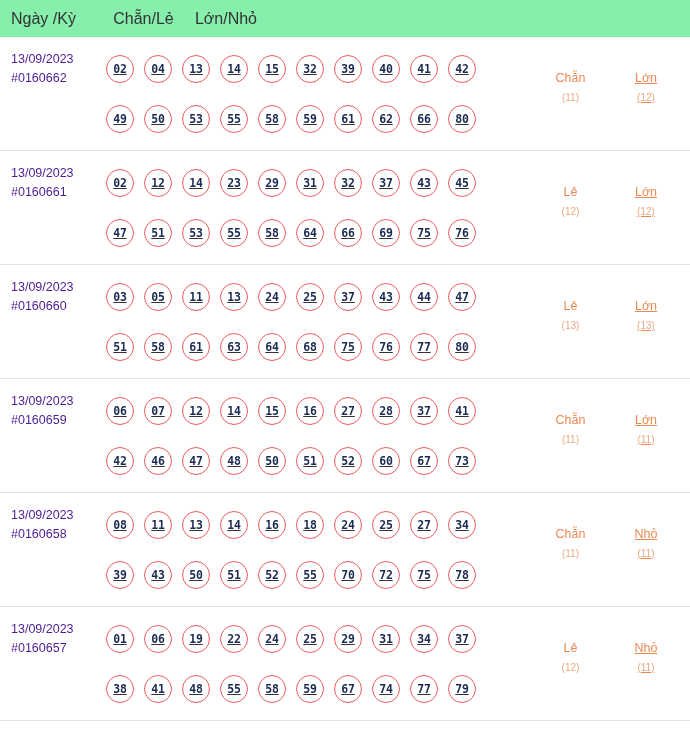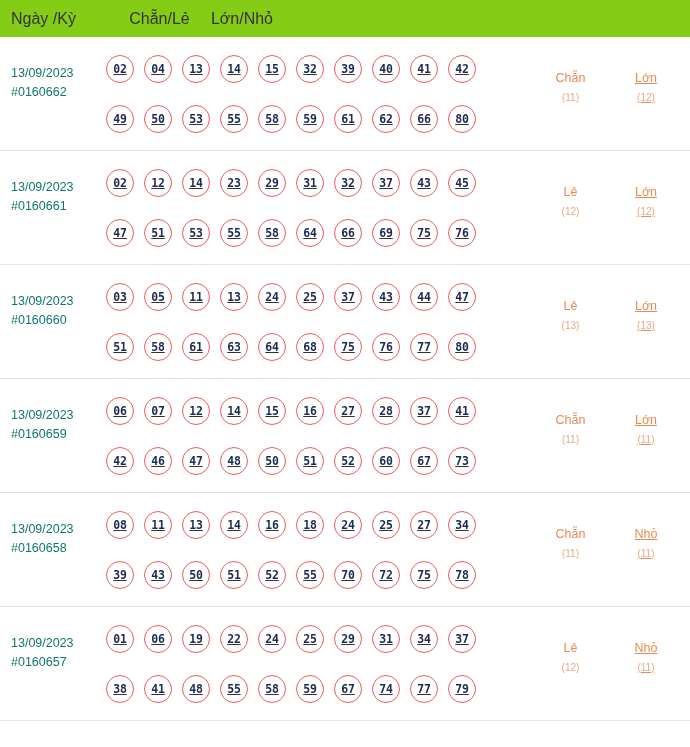--- a/index.html
+++ b/index.html
@@ -16,42 +16,42 @@
   }
 
   .lottery-table {
     width: 690px;
     border-collapse: collapse;
   }
   .hrow {
     display: flex;
     align-items: center;
     height: 37px;
-    background: #84cc16;
+    background: #86efac;
   }
   .h-date   { width: 106px; padding-left: 11px; box-sizing: border-box; }
   .h-result { flex: 1 1 auto; padding-left: 6px; box-sizing: border-box; }
-  .h-oe     { width: 75px; text-align: center; margin-left: 16px; }
+  .h-oe     { width: 75px; text-align: center; }
   .h-bs     { width: 82px; text-align: right; padding-right: 6px; box-sizing: border-box; }
 
   
   .row {
     display: flex;
     align-items: flex-start;
     border-bottom: 1px solid #e4e4e4;
     min-height: 114px;
     box-sizing: border-box;
   }
   .row:last-child { border-bottom: 1px solid #e4e4e4; }
 
   .c-date {
     width: 106px;
-    padding: 27px 0 0 11px;
-    box-sizing: border-box;
-    color: #0f766e;
+    padding: 13px 0 0 11px;
+    box-sizing: border-box;
+    color: #4c1d95;
     font-size: 12.5px;
     line-height: 19px;
     white-space: nowrap;
   }
   .c-date .kyid { display: block; }
 
   .c-result {
     flex: 1 1 auto;
     padding-top: 8px;
     box-sizing: border-box;

